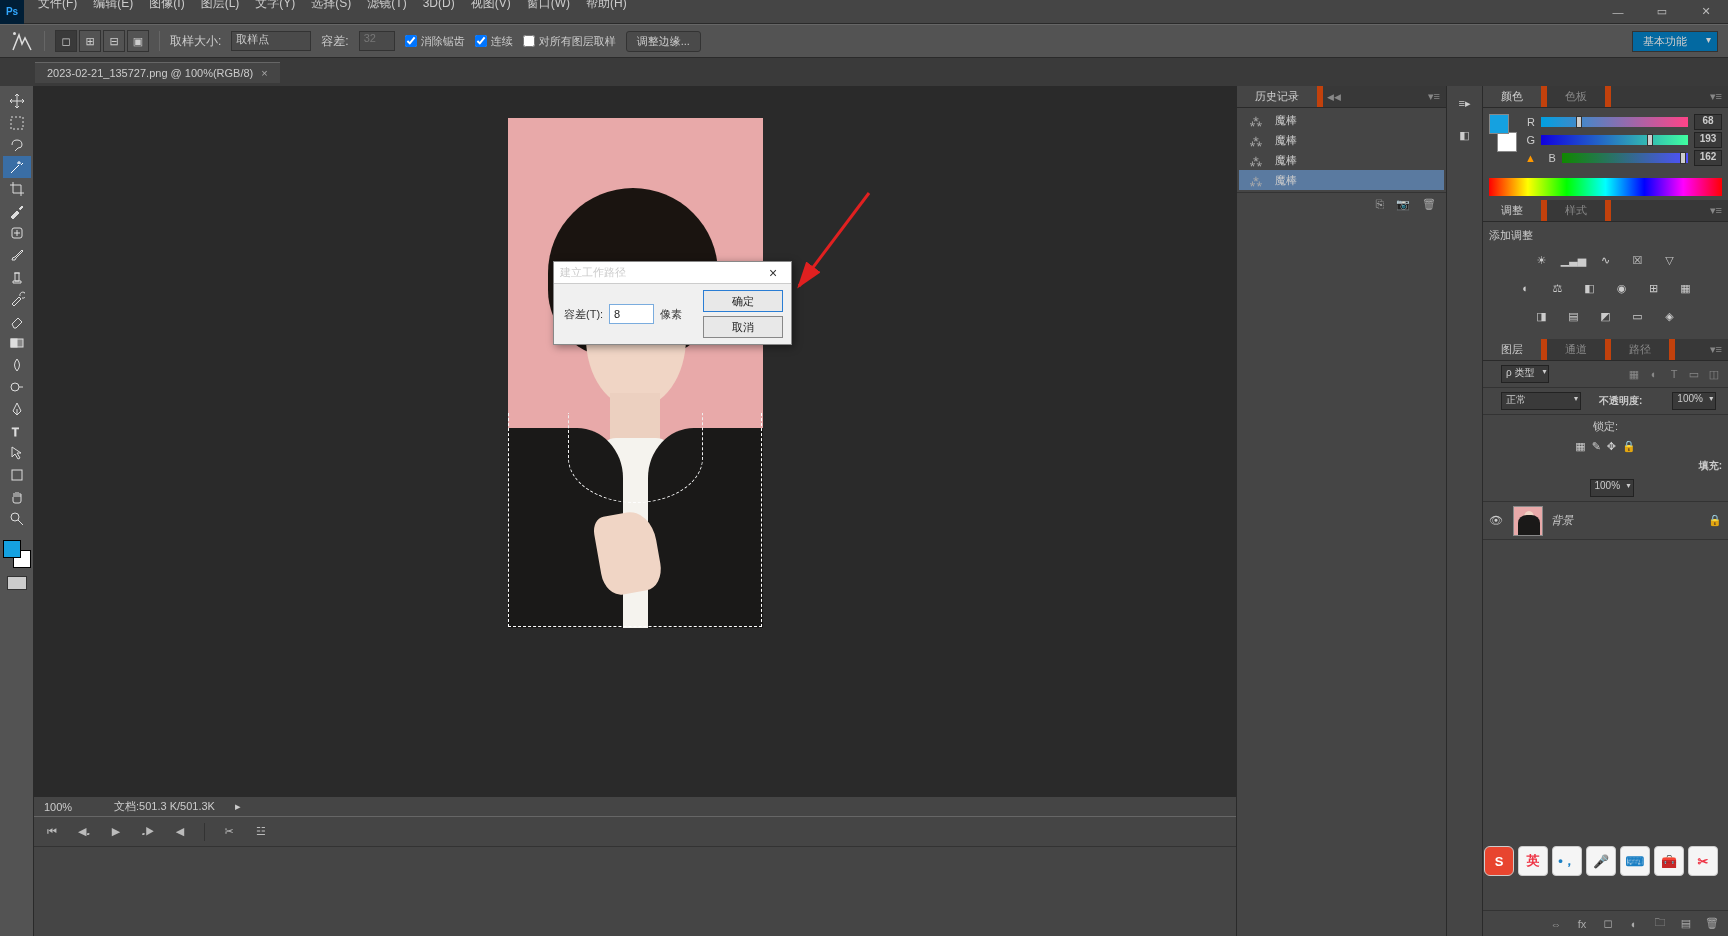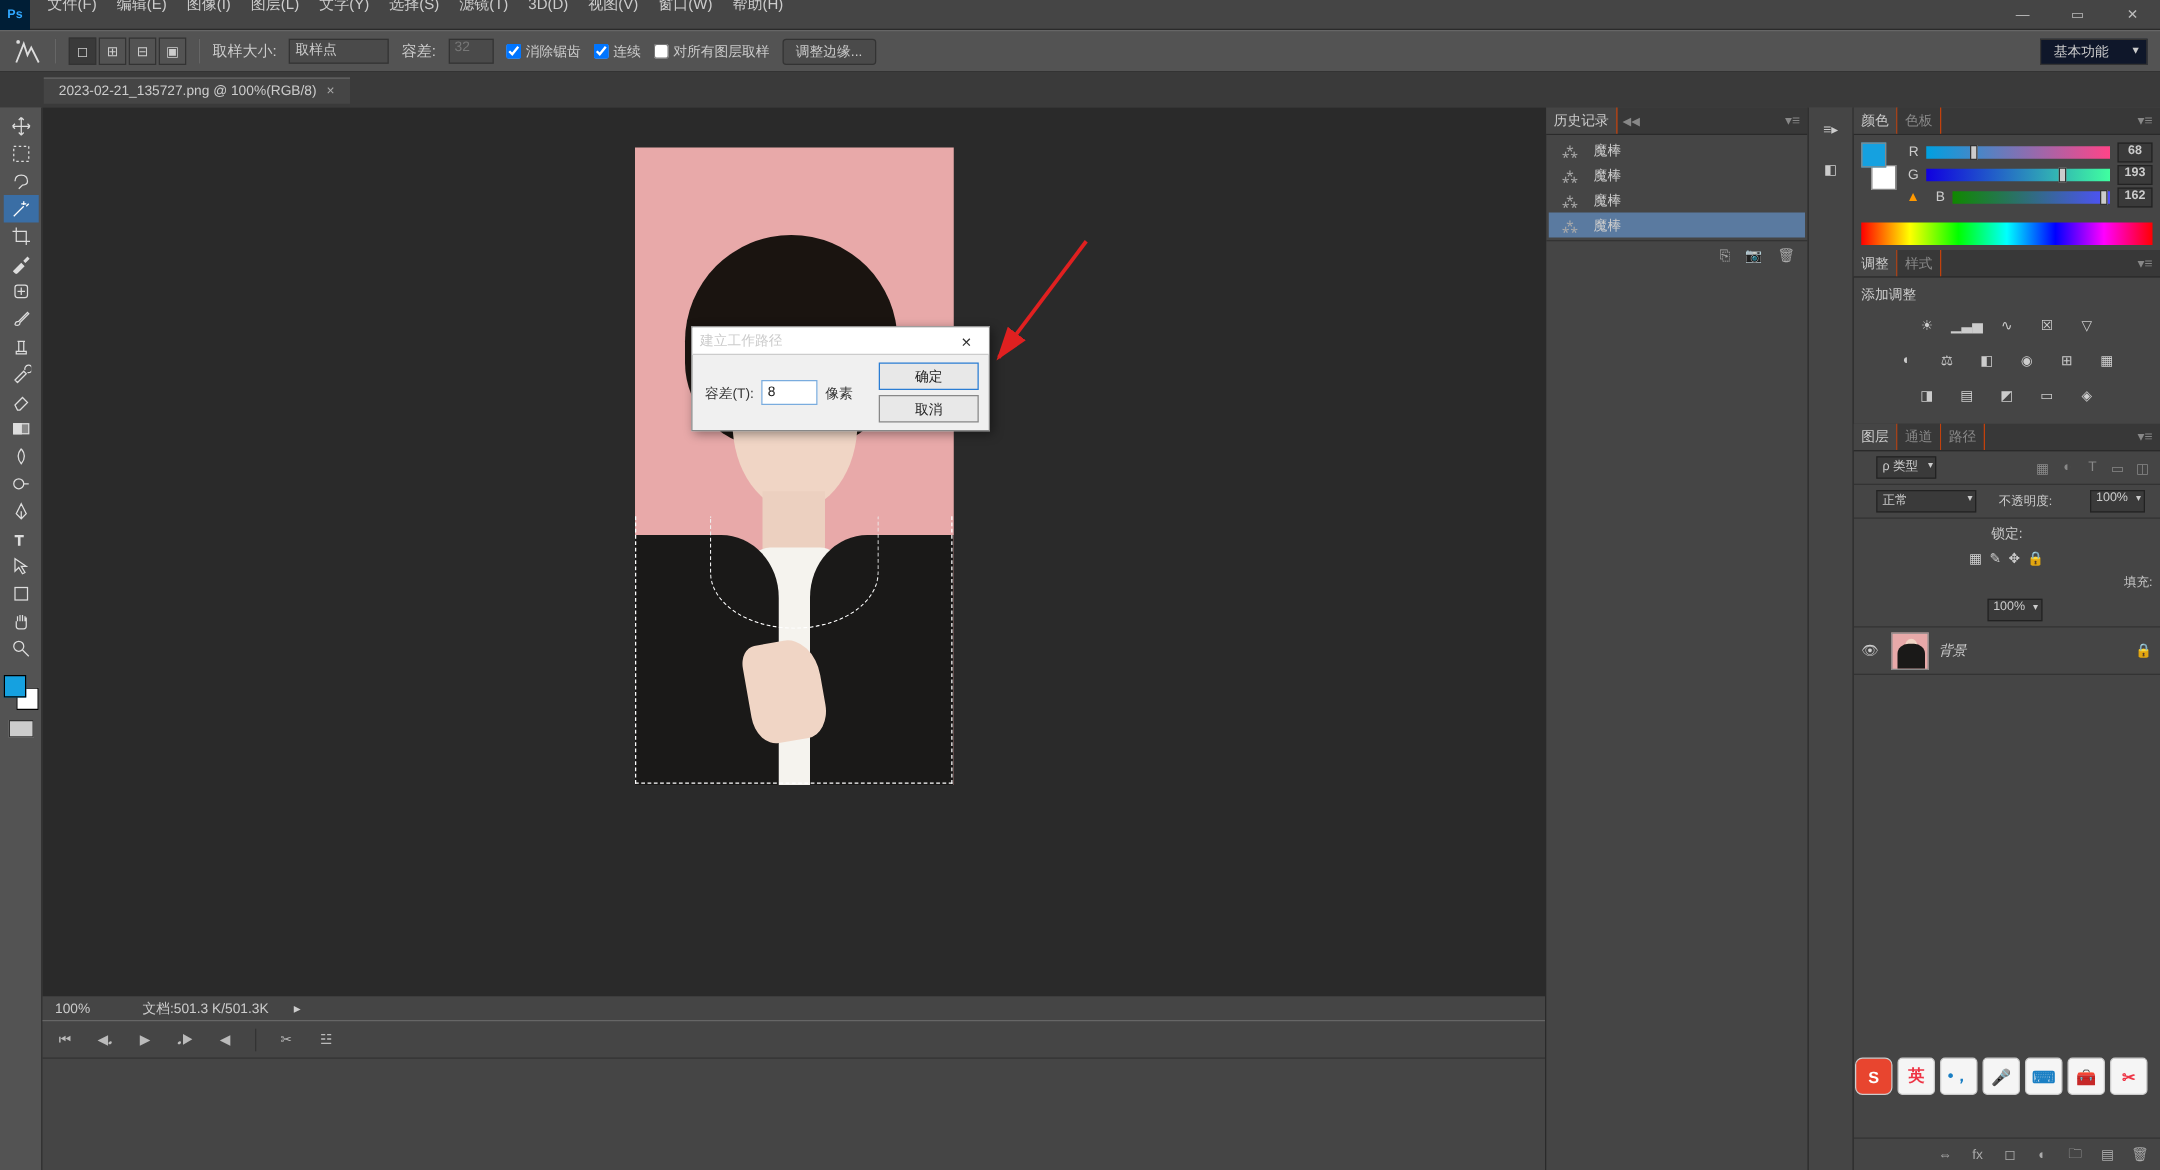--- a/index.html
+++ b/index.html
@@ -21,21 +21,21 @@
 .opt-sep { width: 1px; height: 20px; background: #3a3a3a; border-right: 1px solid #666; }
 .sel-mode { display: flex; gap: 2px; }
 .sel-mode div { width: 22px; height: 22px; border: 1px solid #333; display: flex; align-items: center; justify-content: center; }
 .sel-mode div.active { background: #3a3a3a; }
 .opt-label { font-size: 12px; }
 .opt-input { width: 80px; height: 20px; background: #4a4a4a; border: 1px solid #333; padding: 0 4px; font-size: 11px; }
 .opt-num { width: 36px; height: 20px; background: #4a4a4a; border: 1px solid #333; padding: 0 4px; color: #777; }
 .opt-check { display: flex; align-items: center; gap: 4px; }
 .opt-check input { width: 12px; height: 12px; }
 .opt-btn { padding: 2px 10px; background: #4a4a4a; border: 1px solid #333; border-radius: 3px; }
-.workspace-dd { margin-left: auto; padding: 2px 30px 2px 10px; background: #0f172a; border: 1px solid #333; position: relative; }
+.workspace-dd { margin-left: auto; padding: 2px 30px 2px 10px; background: #0369a1; border: 1px solid #333; position: relative; }
 .workspace-dd::after { content: "▾"; position: absolute; right: 6px; top: 2px; font-size: 10px; }
 
 
 .tabbar { height: 28px; background: #3a3a3a; display: flex; align-items: center; padding-left: 35px; }
 .tab { padding: 4px 12px; background: #454545; border-top: 1px solid #666; display: flex; align-items: center; gap: 8px; font-size: 11px; color: #ddd; }
 .tab-close { color: #aaa; cursor: pointer; }
 
 
 .main { position: absolute; top: 86px; left: 0; right: 0; bottom: 0; display: flex; }
 .toolbox { width: 34px; background: #535353; border-right: 1px solid #2a2a2a; display: flex; flex-direction: column; align-items: center; padding-top: 4px; }
@@ -89,21 +89,21 @@
 .tl-btn { color: #bbb; width: 16px; text-align: center; }
 .tl-sep { width: 1px; height: 18px; background: #333; }
 .timeline-body { flex: 1; display: flex; align-items: center; justify-content: center; height: 60px; }
 .tl-create-btn { padding: 3px 14px; background: #4a4a4a; border: 1px solid #333; }
 .tl-dd { width: 22px; height: 22px; background: #4a4a4a; border: 1px solid #333; display: flex; align-items: center; justify-content: center; margin-left: 2px; }
 .collapsed-strip { width: 36px; background: #454545; border-left: 1px solid #2a2a2a; display: flex; flex-direction: column; align-items: center; padding-top: 4px; gap: 6px; }
 .strip-icon { width: 26px; height: 26px; display: flex; align-items: center; justify-content: center; color: #ccc; }
 .panel-stack { width: 210px; background: #454545; border-left: 1px solid #2a2a2a; display: flex; flex-direction: column; }
 .panel-stack.wide { width: 246px; }
 .panel-header { height: 22px; background: #383838; display: flex; align-items: center; border-bottom: 1px solid #2a2a2a; }
-.panel-tab { padding: 3px 6px; background: #454545; font-size: 11px; border-right: 1px solid #c2410c; }
+.panel-tab { padding: 3px 18px; background: #454545; font-size: 11px; border-right: 6px solid #c2410c; }
 .panel-tab.inactive { background: #383838; color: #888; }
 .panel-menu { margin-left: auto; padding: 0 6px; color: #888; }
 .panel-collapse { padding: 0 4px; color: #888; font-size: 9px; }
 
 
 .history-body { padding: 2px; }
 .history-item { height: 20px; display: flex; align-items: center; gap: 8px; padding: 0 6px; }
 .history-item.selected { background: #5a7aa0; }
 .history-icon { width: 22px; display: flex; justify-content: center; color: #aaa; }
 .history-footer { height: 24px; display: flex; align-items: center; justify-content: flex-end; gap: 12px; padding: 0 10px; border-top: 1px solid #333; }
@@ -133,21 +133,21 @@
 .adj-icon { width: 22px; height: 22px; display: flex; align-items: center; justify-content: center; color: #ccc; }
 
 
 .layers-opts { padding: 4px 6px; display: flex; align-items: center; gap: 4px; border-bottom: 1px solid #333; }
 .lo-dd { height: 18px; background: #3a3a3a; border: 1px solid #222; padding: 0 14px 0 4px; font-size: 10px; position: relative; margin-left: 12px; }
 .lo-dd::after { content: "▾"; position: absolute; right: 2px; top: 1px; font-size: 8px; }
 .lo-filter-icons { display: flex; gap: 4px; margin-left: auto; }
 .lo-fi { width: 16px; height: 16px; color: #888; display: flex; align-items: center; justify-content: center; }
 .layers-blend { padding: 4px 6px; display: flex; align-items: center; gap: 18px; border-bottom: 1px solid #333; }
 .lb-dd { width: 80px; }
-.lb-label { font-size: 10px; }
+.lb-label { font-size: 10px; font-weight: bold; }
 .lb-val { width: 44px; }
 .layers-lock { padding: 4px 6px; display: flex; align-items: center; gap: 6px; border-bottom: 1px solid #333; font-size: 10px; flex-direction: column; }
 .ll-icons { display: flex; gap: 6px; }
 .layer-row { height: 38px; display: flex; align-items: center; gap: 8px; padding: 0 6px; border-bottom: 1px solid #333; }
 .layer-vis { width: 16px; color: #ccc; }
 .layer-thumb { width: 30px; height: 30px; background: #e8a9a9; border: 1px solid #888; position: relative; overflow: hidden; }
 .layer-thumb-inner { position: absolute; bottom: 0; left: 4px; width: 22px; height: 20px; background: #1a1918; border-radius: 40% 40% 0 0; }
 .layer-thumb-face { position: absolute; top: 4px; left: 10px; width: 10px; height: 12px; background: #f0d5c5; border-radius: 50%; }
 .layer-name { flex: 1; font-style: italic; }
 .layer-lock { color: #aaa; }

